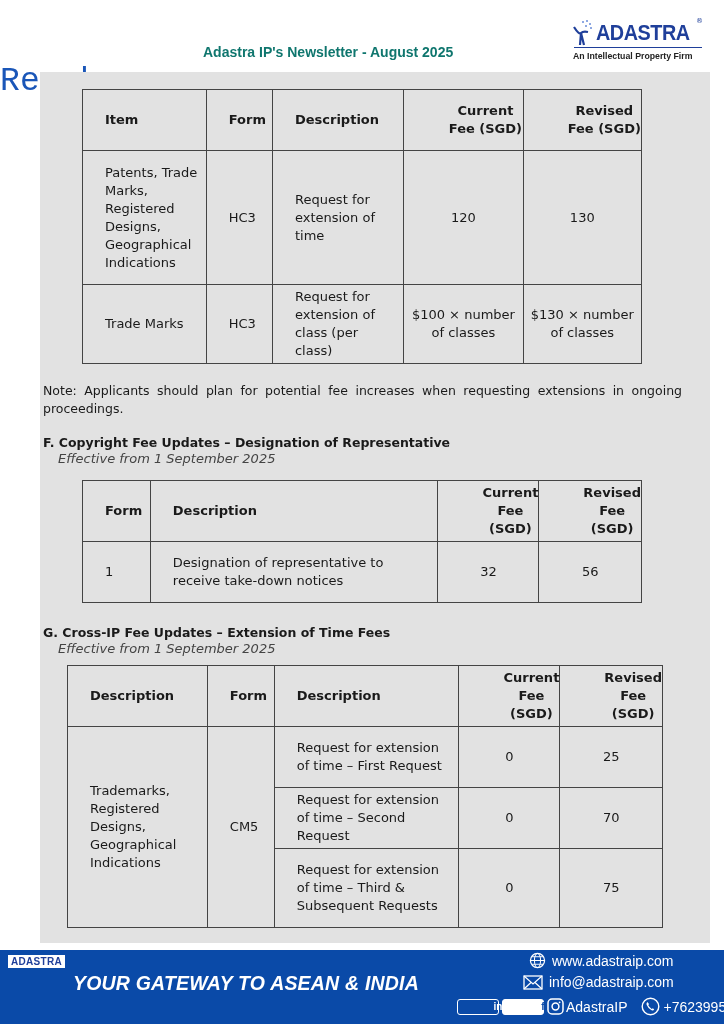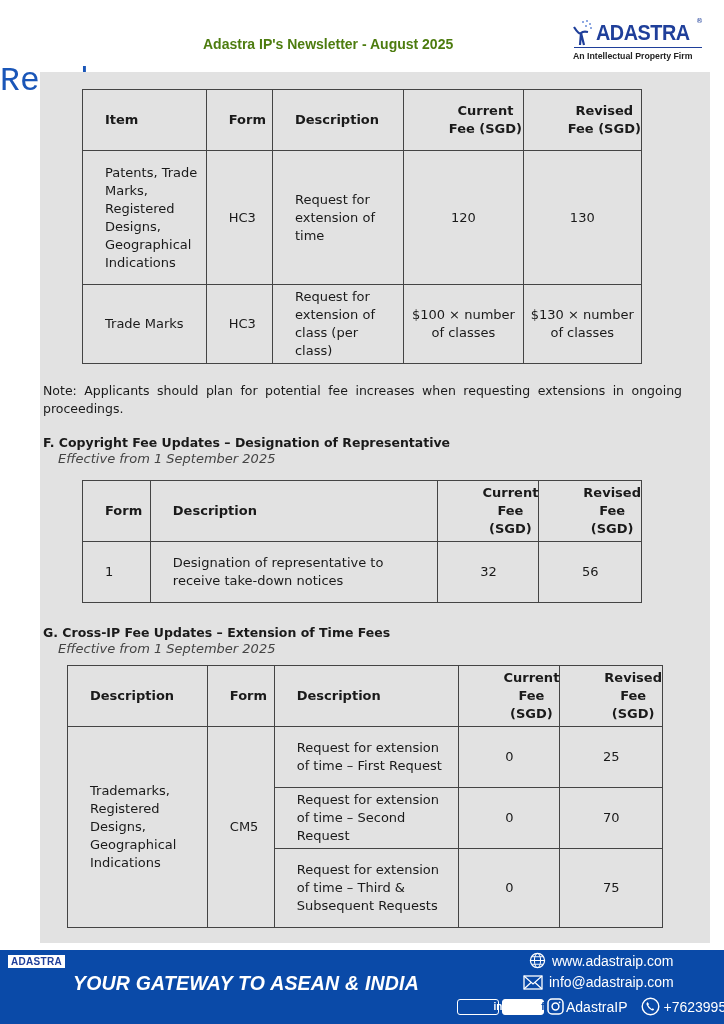--- a/index.html
+++ b/index.html
@@ -1,21 +1,21 @@
 <!DOCTYPE html>
 <html><head>
   <meta charset="utf-8">
   <style>
     * { box-sizing: border-box; margin: 0; padding: 0; }
     html, body { width: 724px; height: 1024px; background: #ffffff; overflow: hidden; }
     body { position: relative; font-family: "DejaVu Sans", sans-serif; color: #1a1a1a; }
 
     .header { position: absolute; left: 0; top: 0; width: 724px; height: 72px; background: #fff; }
     .reach { position: absolute; left: 0; top: 16px; font-family: Liberation Mono, monospace; font-size: 33px; color: #1a56b8; letter-spacing: 0.2px; margin-top: 47px; }
-    .newsletter-title { position: absolute; left: 203px; top: 36px; font-family: "Liberation Sans", sans-serif; font-weight: bold; font-size: 14px; color: #4d7c0f; text-align: center; }
+    .newsletter-title { position: absolute; left: 203px; top: 44px; font-family: "Liberation Sans", sans-serif; font-weight: bold; font-size: 14px; color: #0f766e; text-align: center; }
     .logo { position: absolute; left: 572px; top: 17px; width: 132px; height: 46px; }
     .logo-word { position: absolute; left: 24px; top: 3px; font-family: "Liberation Sans", sans-serif; font-weight: bold; font-size: 22px; color: #1f3f9a; letter-spacing: -0.5px; transform: scaleX(0.9); transform-origin: left; }
     .logo-reg { position: absolute; left: 124px; top: 0px; font-size: 7px; color: #1f3f9a; }
     .logo-underline { position: absolute; left: 2px; top: 30px; width: 128px; height: 1px; background: #1f3f9a; }
     .logo-tag { position: absolute; left: 1px; top: 33px; font-family: "Liberation Sans", sans-serif; font-weight: bold; font-size: 9.5px; color: #222; transform: scaleX(0.92); transform-origin: left; white-space: nowrap; }
     .logo-figure { position: absolute; left: 0; top: 2px; width: 22px; height: 28px; }
 
     .panel { position: absolute; left: 40px; top: 72px; width: 670px; height: 871px; background: #e2e2e2; }
 
     table { border-collapse: collapse; position: absolute; font-family: "DejaVu Sans", sans-serif; font-size: 13px; color: #1a1a1a; }

